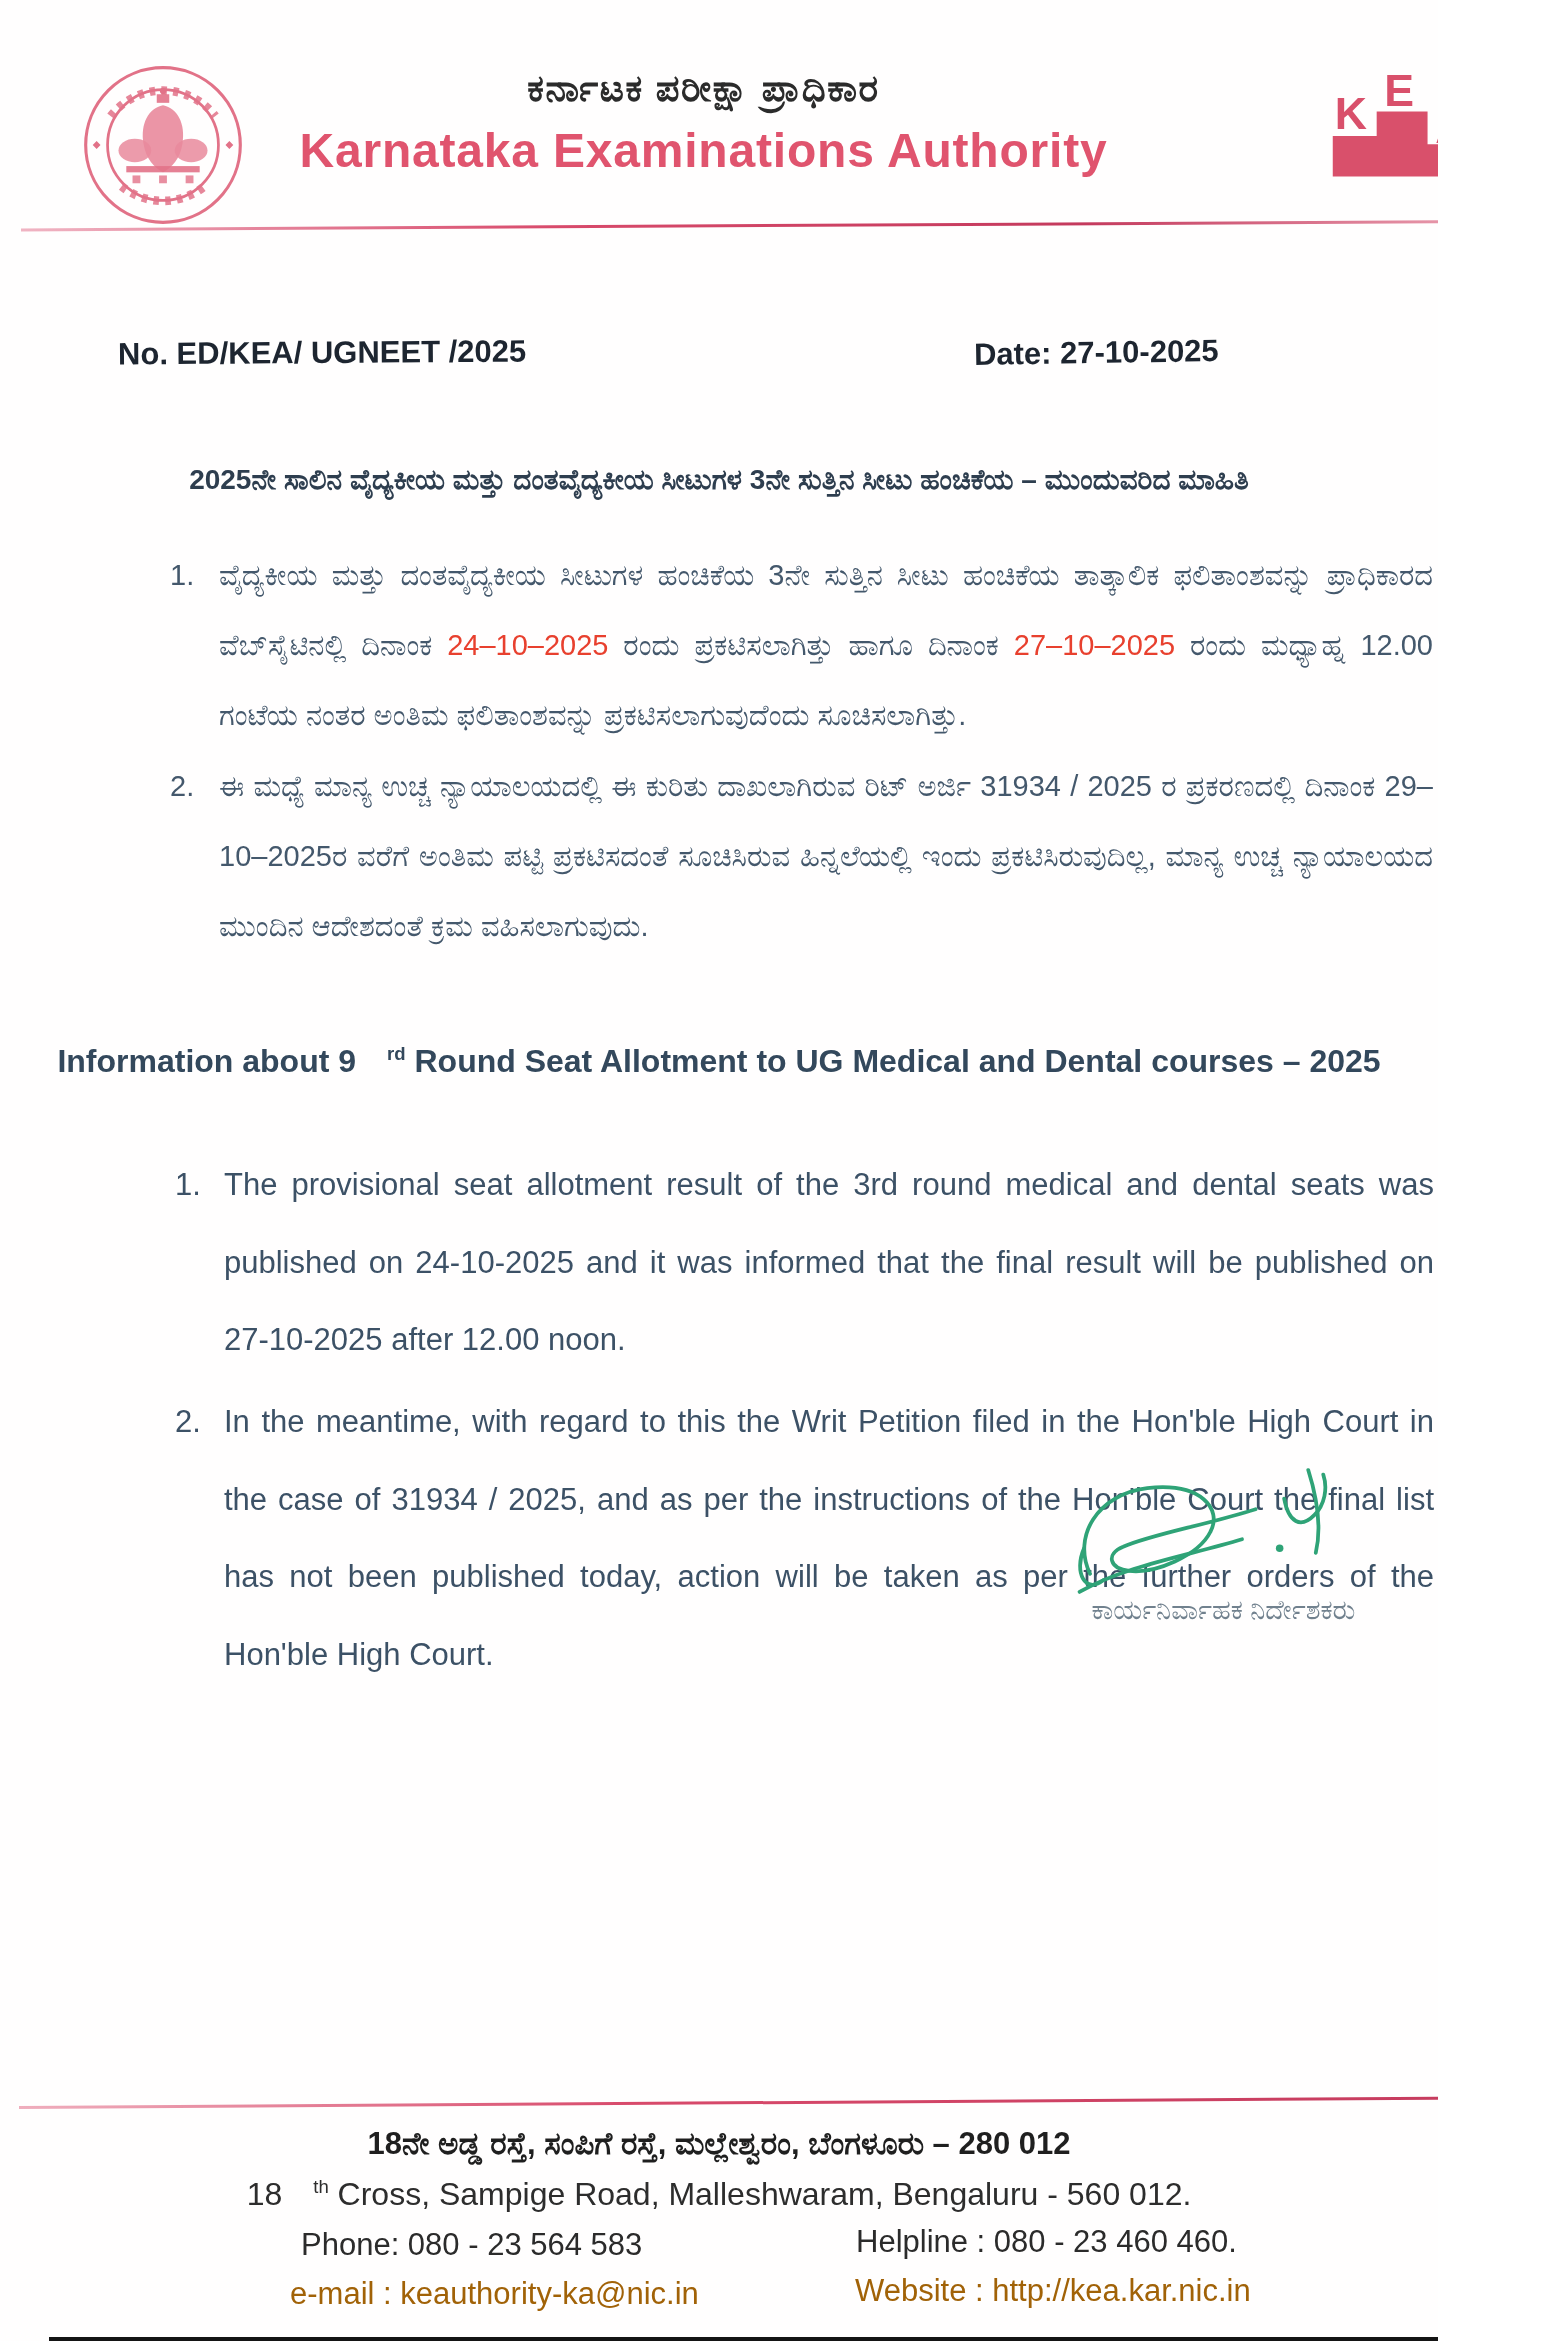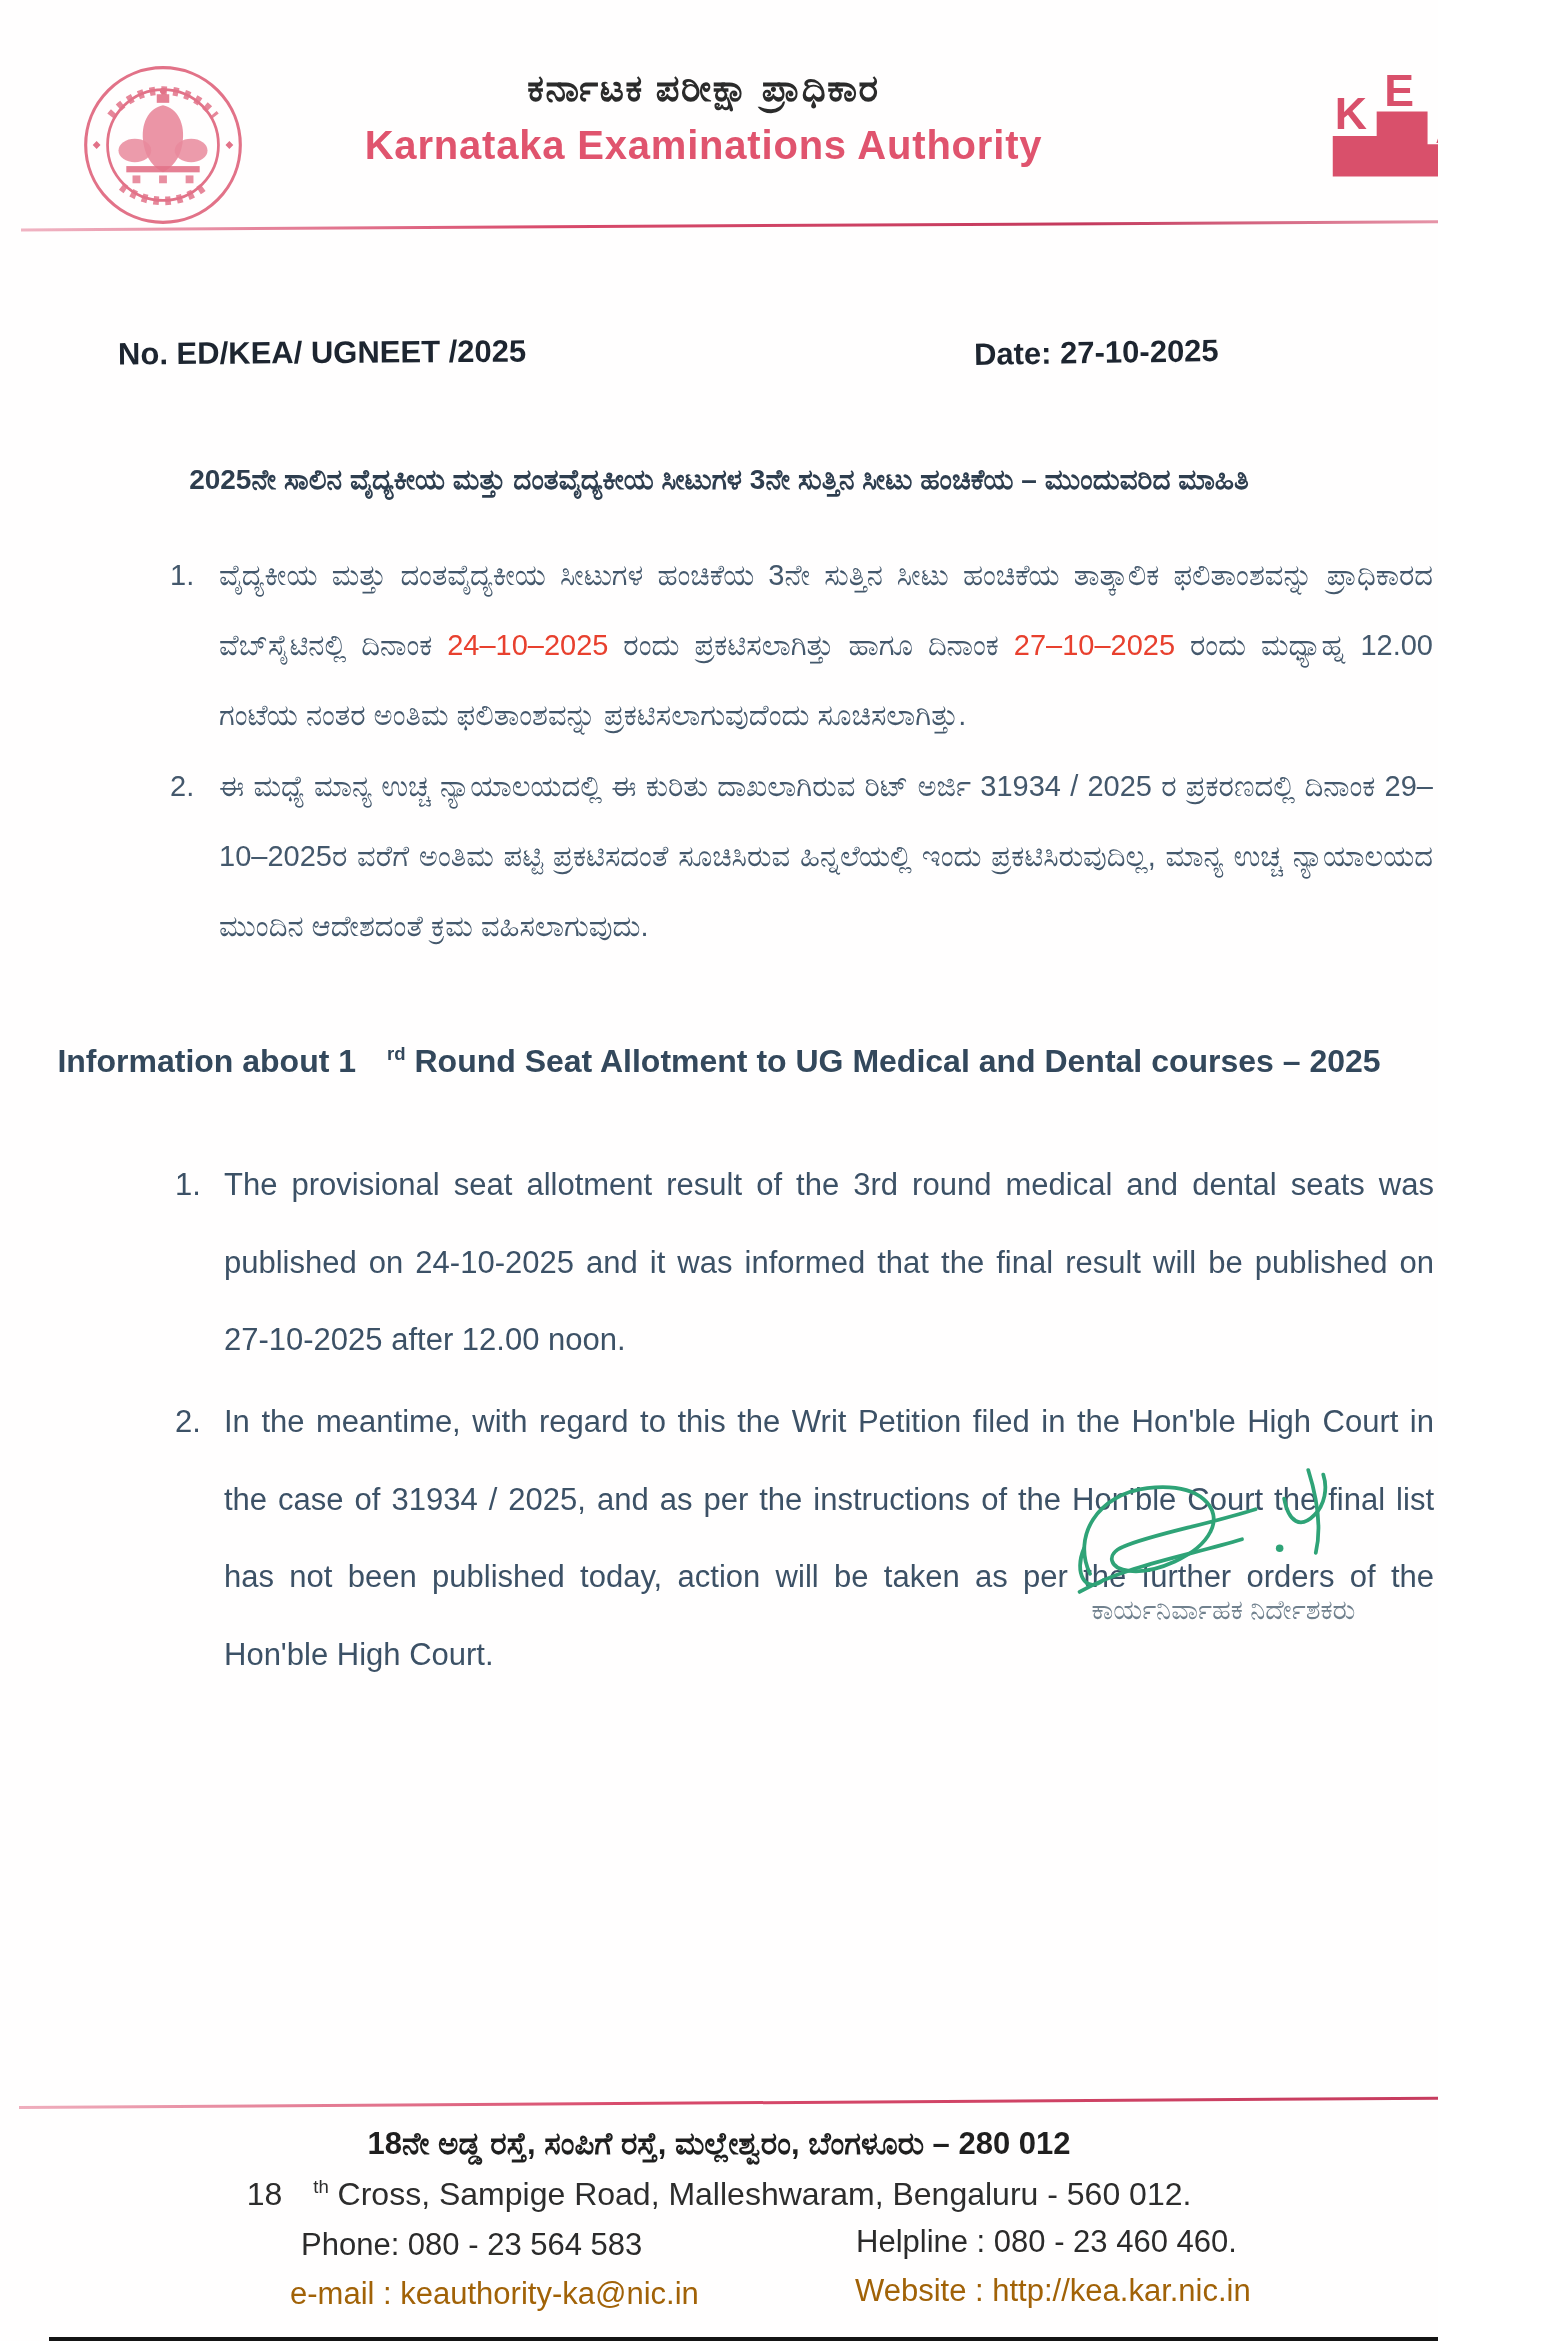--- a/index.html
+++ b/index.html
@@ -4,21 +4,21 @@
 <style>
   html,body{margin:0;padding:0;background:#ffffff;}
   .page{position:relative;width:1438px;height:2342px;background:#fffefe;
         font-family:"Liberation Sans",sans-serif;overflow:hidden;}
 
   
   .seal{position:absolute;left:81px;top:63px;width:164px;height:164px;}
   .kea-logo{position:absolute;left:1300px;top:41px;width:237px;height:183px;}
   .titles{position:absolute;left:237px;right:268px;top:68px;text-align:center;}
   .kn-title{font-size:37px;font-weight:bold;color:#2b2b2b;letter-spacing:1.6px;white-space:nowrap;}
-  .en-title{margin-top:12.6px;font-size:40px;font-weight:bold;color:#e0546e;letter-spacing:0.8px;white-space:nowrap;}
+  .en-title{margin-top:12.6px;font-size:48px;font-weight:bold;color:#e0546e;letter-spacing:0.8px;white-space:nowrap;}
   .header-rule{position:absolute;top:224px;left:20.5px;width:1520px;height:3.2px;
         background:linear-gradient(90deg,#f0b4c3,#d84a6b 35%,#c43a5d 70%,#efaebd);
         transform:rotate(-0.33deg);}
 
   
   .meta{position:absolute;top:335px;left:118px;right:219px;display:flex;
         justify-content:space-between;font-size:31px;font-weight:bold;color:#1d2530;}
   .meta .ref{transform:rotate(-0.4deg);}
   .meta .date{transform:rotate(-0.9deg);}
 
@@ -110,21 +110,21 @@
       <div class="list-row">
         <div class="num">1.</div>
         <div class="txt"><span>ವೈದ್ಯಕೀಯ ಮತ್ತು ದಂತವೈದ್ಯಕೀಯ ಸೀಟುಗಳ ಹಂಚಿಕೆಯ 3ನೇ ಸುತ್ತಿನ ಸೀಟು ಹಂಚಿಕೆಯ ತಾತ್ಕಾಲಿಕ ಫಲಿತಾಂಶವನ್ನು ಪ್ರಾಧಿಕಾರದ ವೆಬ್‌ಸೈಟಿನಲ್ಲಿ ದಿನಾಂಕ </span><span class="red">24–10–2025</span><span> ರಂದು ಪ್ರಕಟಿಸಲಾಗಿತ್ತು ಹಾಗೂ ದಿನಾಂಕ </span><span class="red">27–10–2025</span><span> ರಂದು ಮಧ್ಯಾಹ್ನ 12.00 ಗಂಟೆಯ ನಂತರ ಅಂತಿಮ ಫಲಿತಾಂಶವನ್ನು ಪ್ರಕಟಿಸಲಾಗುವುದೆಂದು ಸೂಚಿಸಲಾಗಿತ್ತು.</span></div>
       </div>
       <div class="list-row">
         <div class="num">2.</div>
         <div class="txt"><span>ಈ ಮಧ್ಯೆ ಮಾನ್ಯ ಉಚ್ಚ ನ್ಯಾಯಾಲಯದಲ್ಲಿ ಈ ಕುರಿತು ದಾಖಲಾಗಿರುವ ರಿಟ್ ಅರ್ಜಿ 31934 / 2025 ರ ಪ್ರಕರಣದಲ್ಲಿ ದಿನಾಂಕ 29–10–2025ರ ವರೆಗೆ ಅಂತಿಮ ಪಟ್ಟಿ ಪ್ರಕಟಿಸದಂತೆ ಸೂಚಿಸಿರುವ ಹಿನ್ನಲೆಯಲ್ಲಿ ಇಂದು ಪ್ರಕಟಿಸಿರುವುದಿಲ್ಲ, ಮಾನ್ಯ ಉಚ್ಚ ನ್ಯಾಯಾಲಯದ ಮುಂದಿನ ಆದೇಶದಂತೆ ಕ್ರಮ ವಹಿಸಲಾಗುವುದು.</span></div>
       </div>
     </div>
 
-  <div class="en-heading"><span>Information about 1</span><sup>rd</sup><span> Round Seat Allotment to UG Medical and Dental courses – 2025</span></div>
+  <div class="en-heading"><span>Information about 9</span><sup>rd</sup><span> Round Seat Allotment to UG Medical and Dental courses – 2025</span></div>
   <div class="doc-list en-list">
       <div class="list-row">
         <div class="num">1.</div>
         <div class="txt"><span>The provisional seat allotment result of the 3rd round medical and dental seats was published on 24-10-2025 and it was informed that the final result will be published on 27-10-2025 after 12.00 noon.</span></div>
       </div>
       <div class="list-row">
         <div class="num">2.</div>
         <div class="txt"><span>In the meantime, with regard to this the Writ Petition filed in the Hon'ble High Court in the case of 31934 / 2025, and as per the instructions of the Hon'ble Court the final list has not been published today, action will be taken as per the further orders of the Hon'ble High Court.</span></div>
       </div>
     </div>

